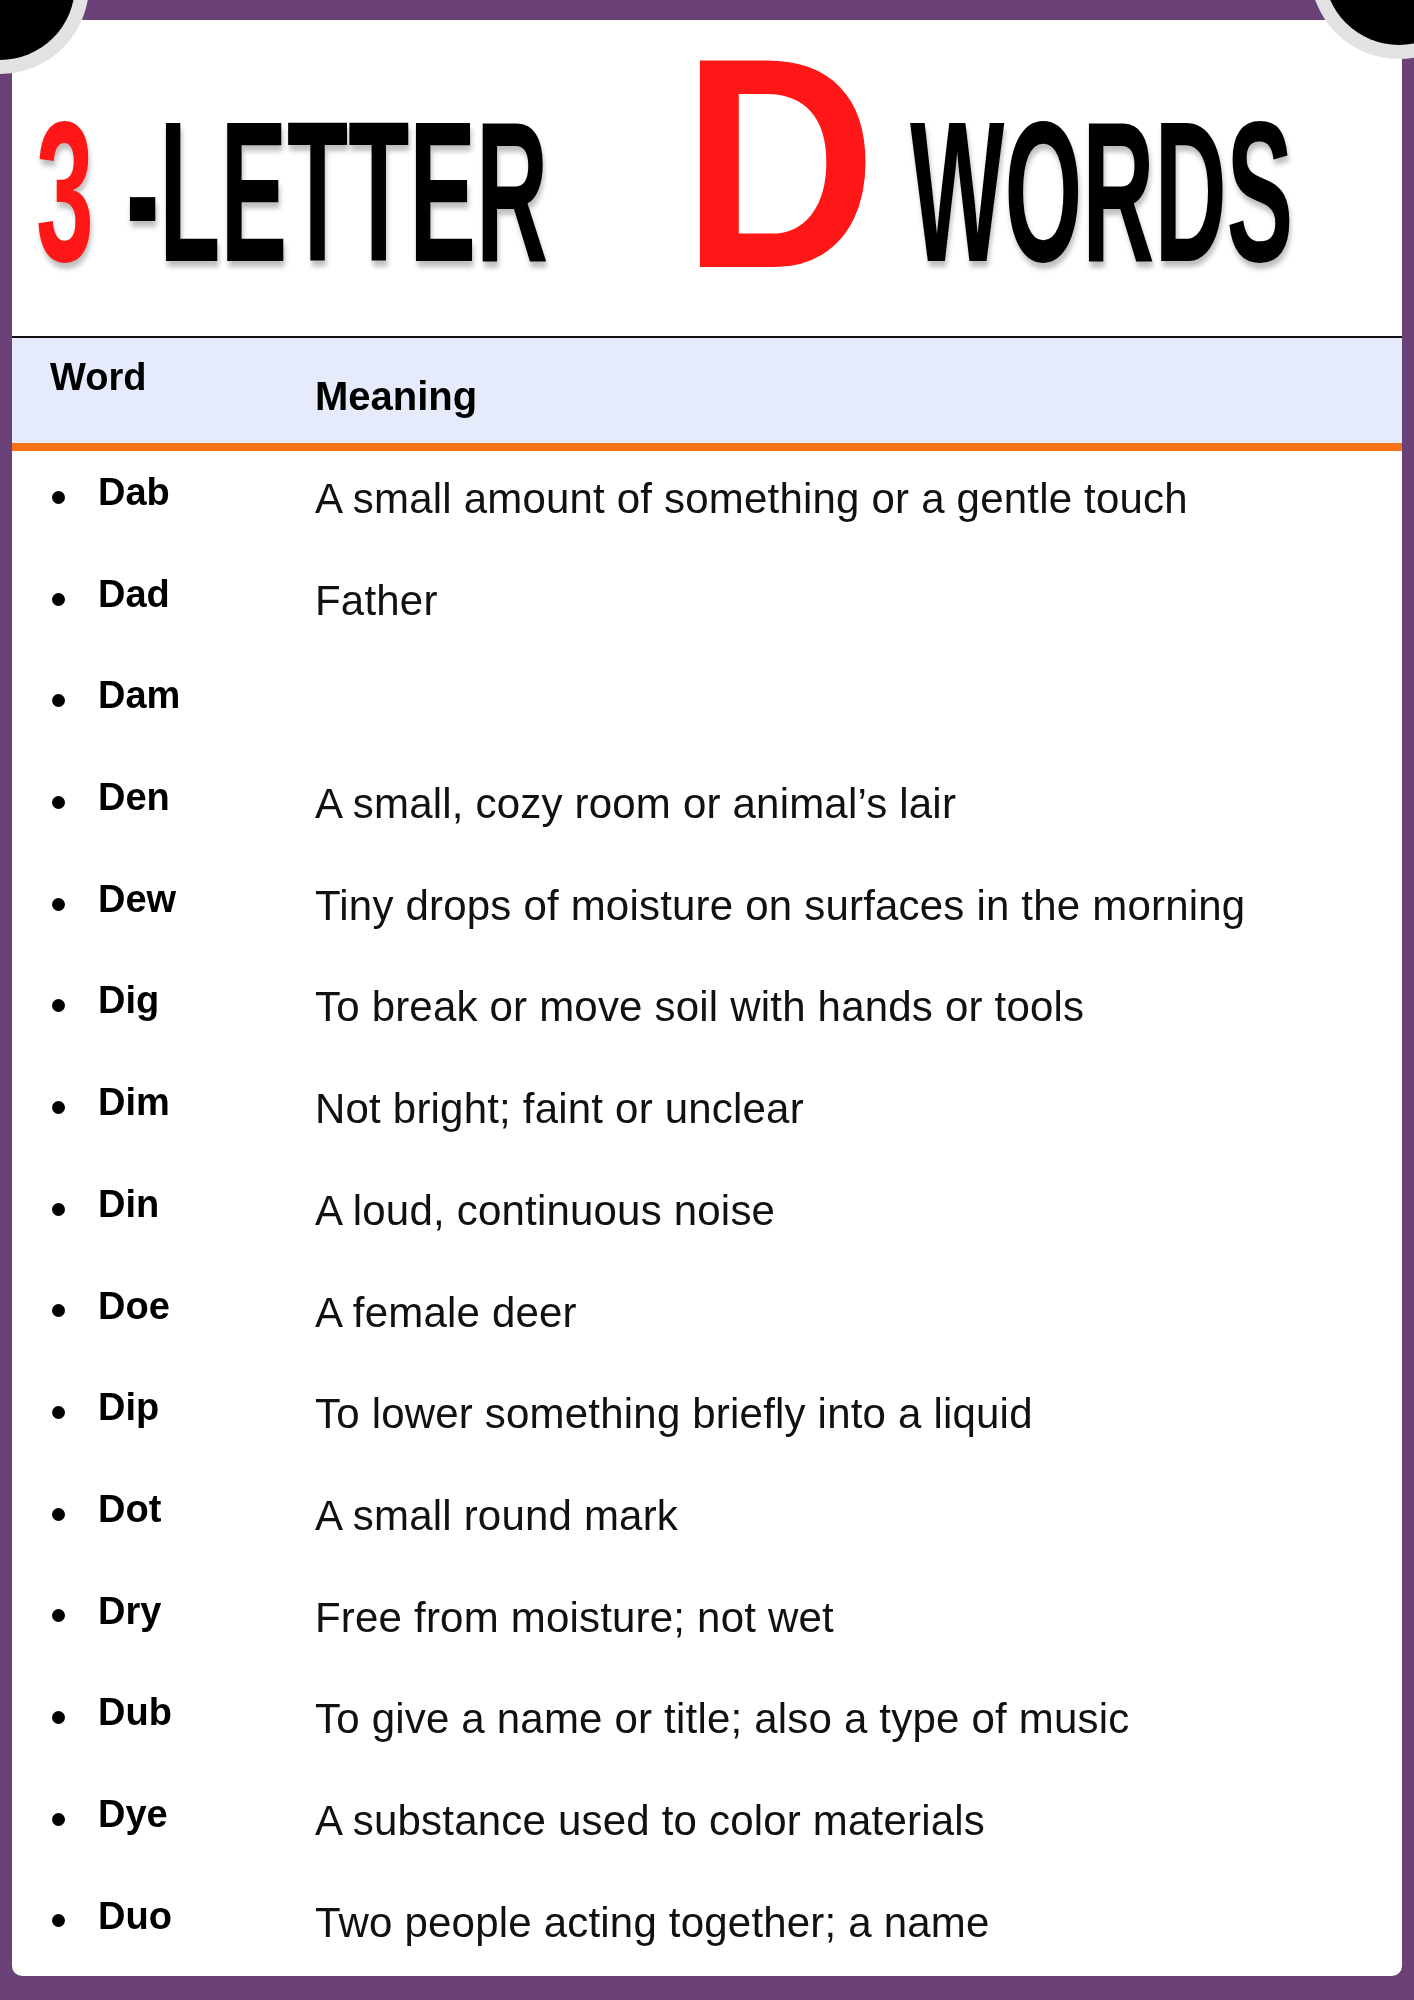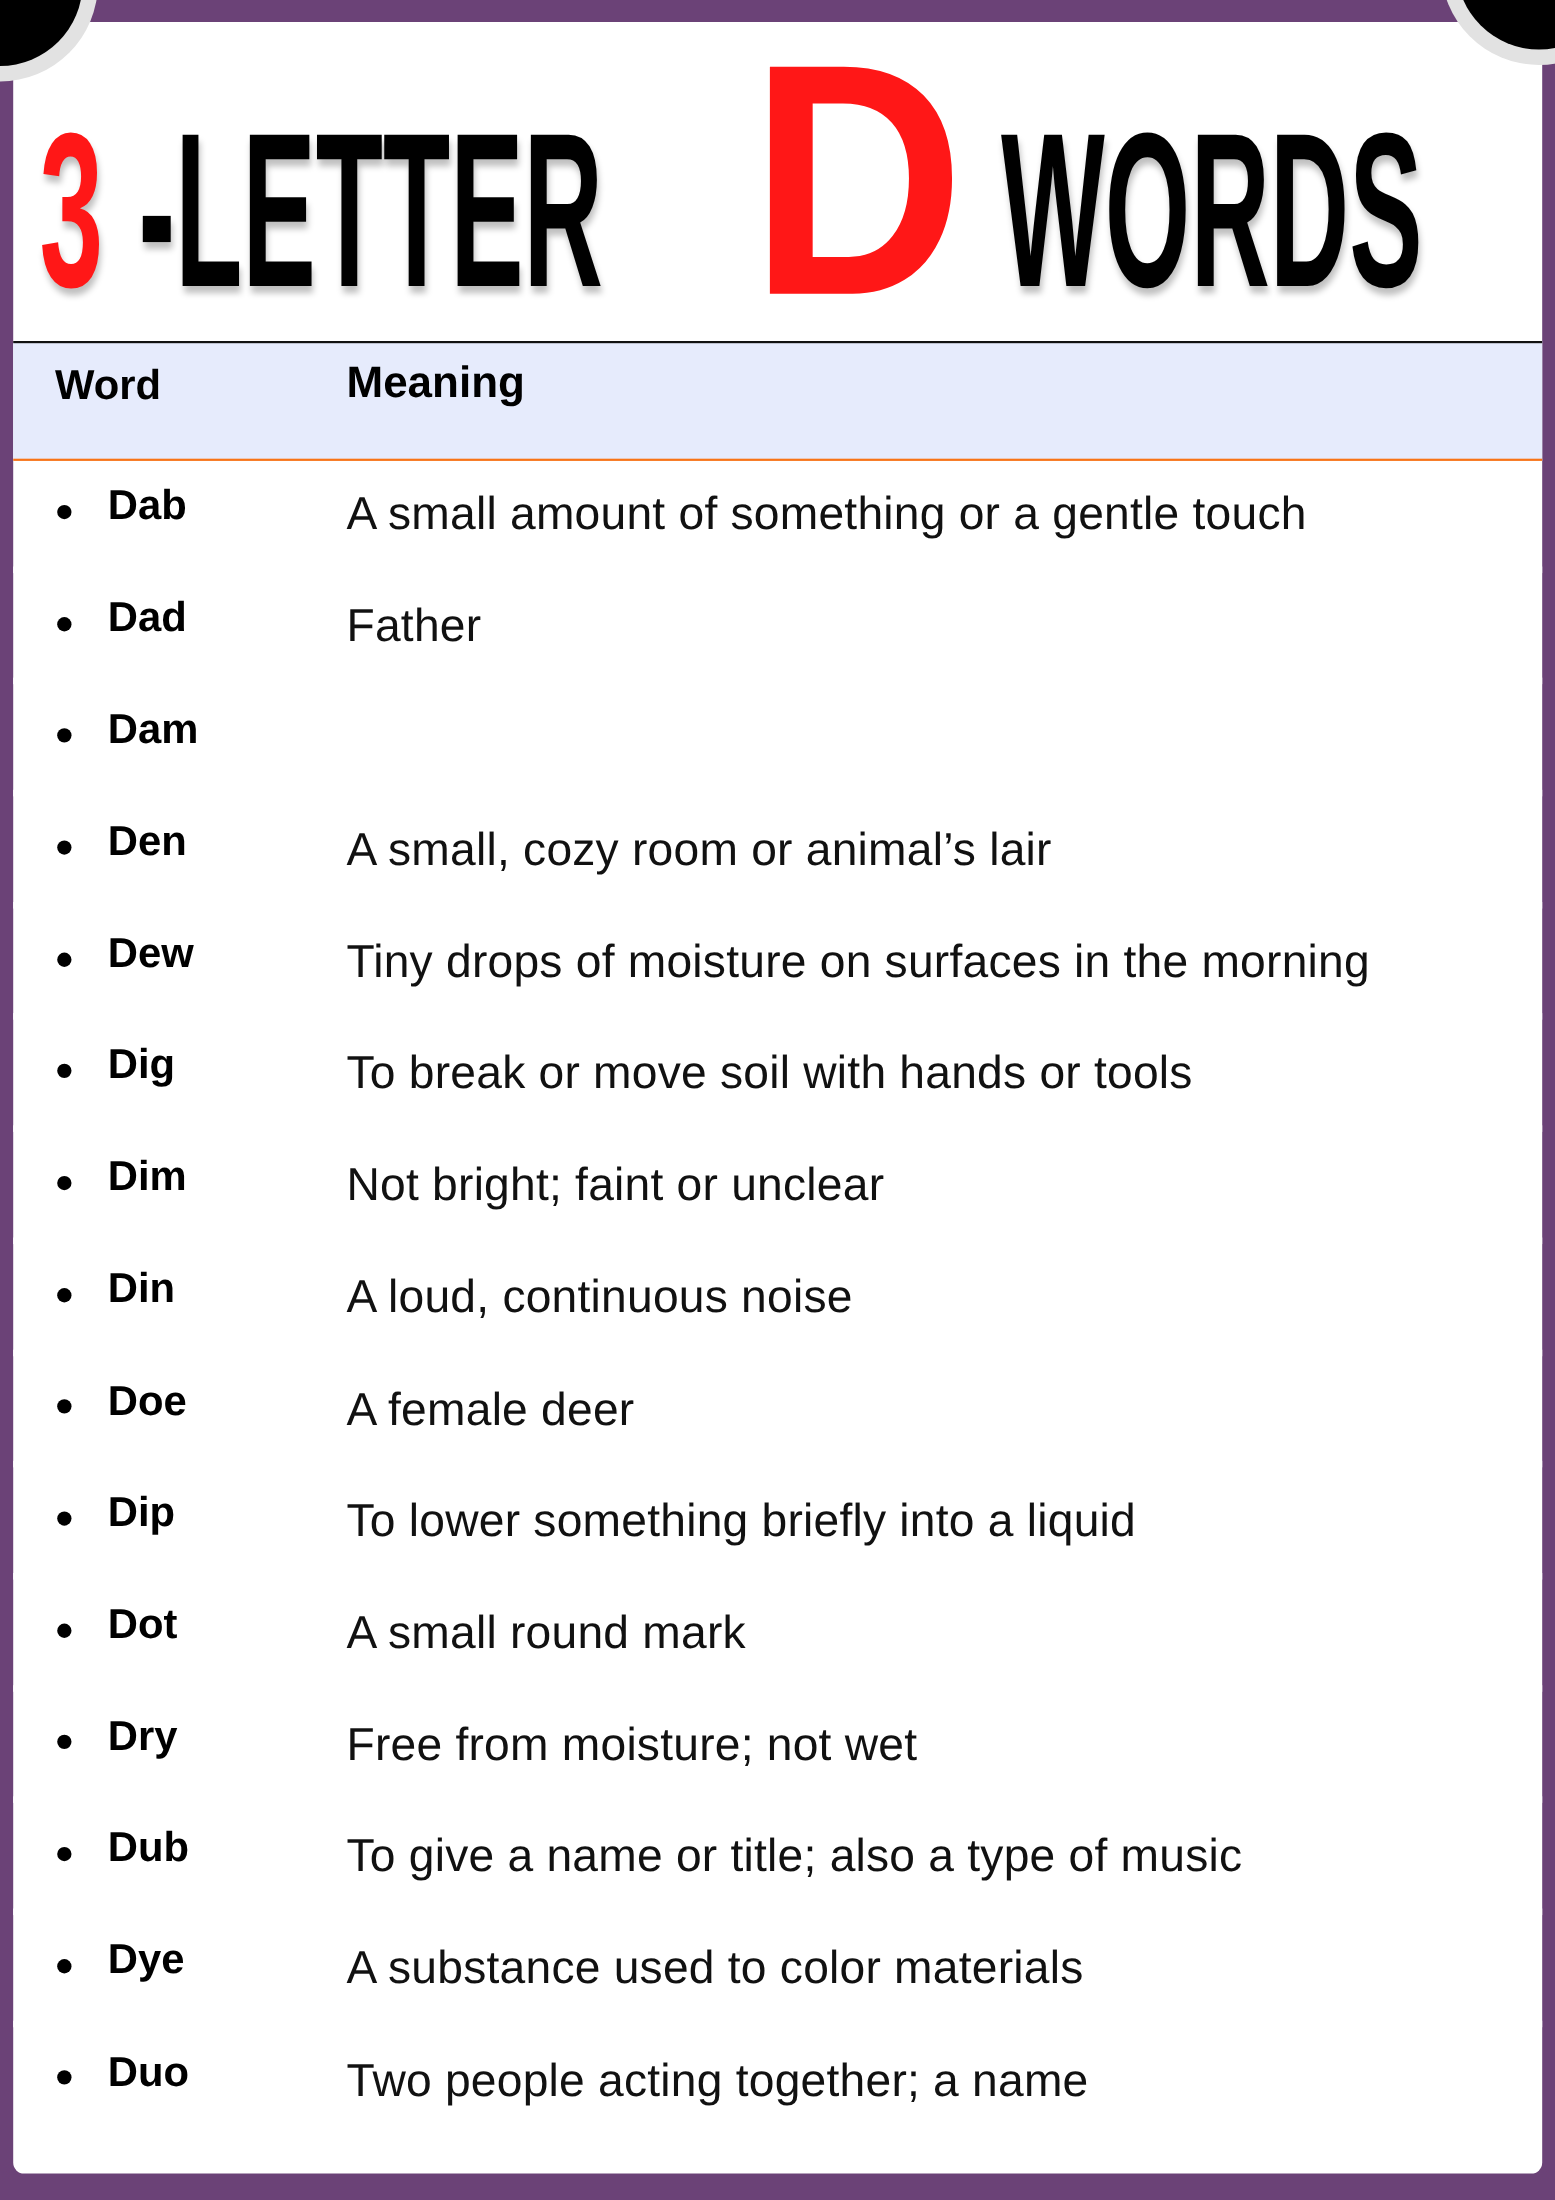--- a/index.html
+++ b/index.html
@@ -96,35 +96,36 @@
     position: absolute;
     left: 12px;
     top: 310px;
     width: 1390px;
     z-index: 2;
   }
   .thead {
     height: 105px;
     background: #E6EBFC;
     border-top: 2px solid #111;
-    border-bottom: 2px solid #f97316;
+    border-bottom: 8px solid #f97316;
     position: relative;
+    margin-top: 26px;
   }
   .thead .th-word {
     position: absolute;
     left: 38px;
     top: 18px;
     font-size: 38px;
     font-weight: bold;
     color: #000;
   }
   .thead .th-meaning {
     position: absolute;
     left: 303px;
-    top: 14px;
+    top: 36px;
     font-size: 40px;
     font-weight: bold;
     color: #000;
   }
   .row {
     height: 95.7px;
     border-bottom: 6px solid #ffffff;
     position: relative;
     display: flex;
     align-items: center;

